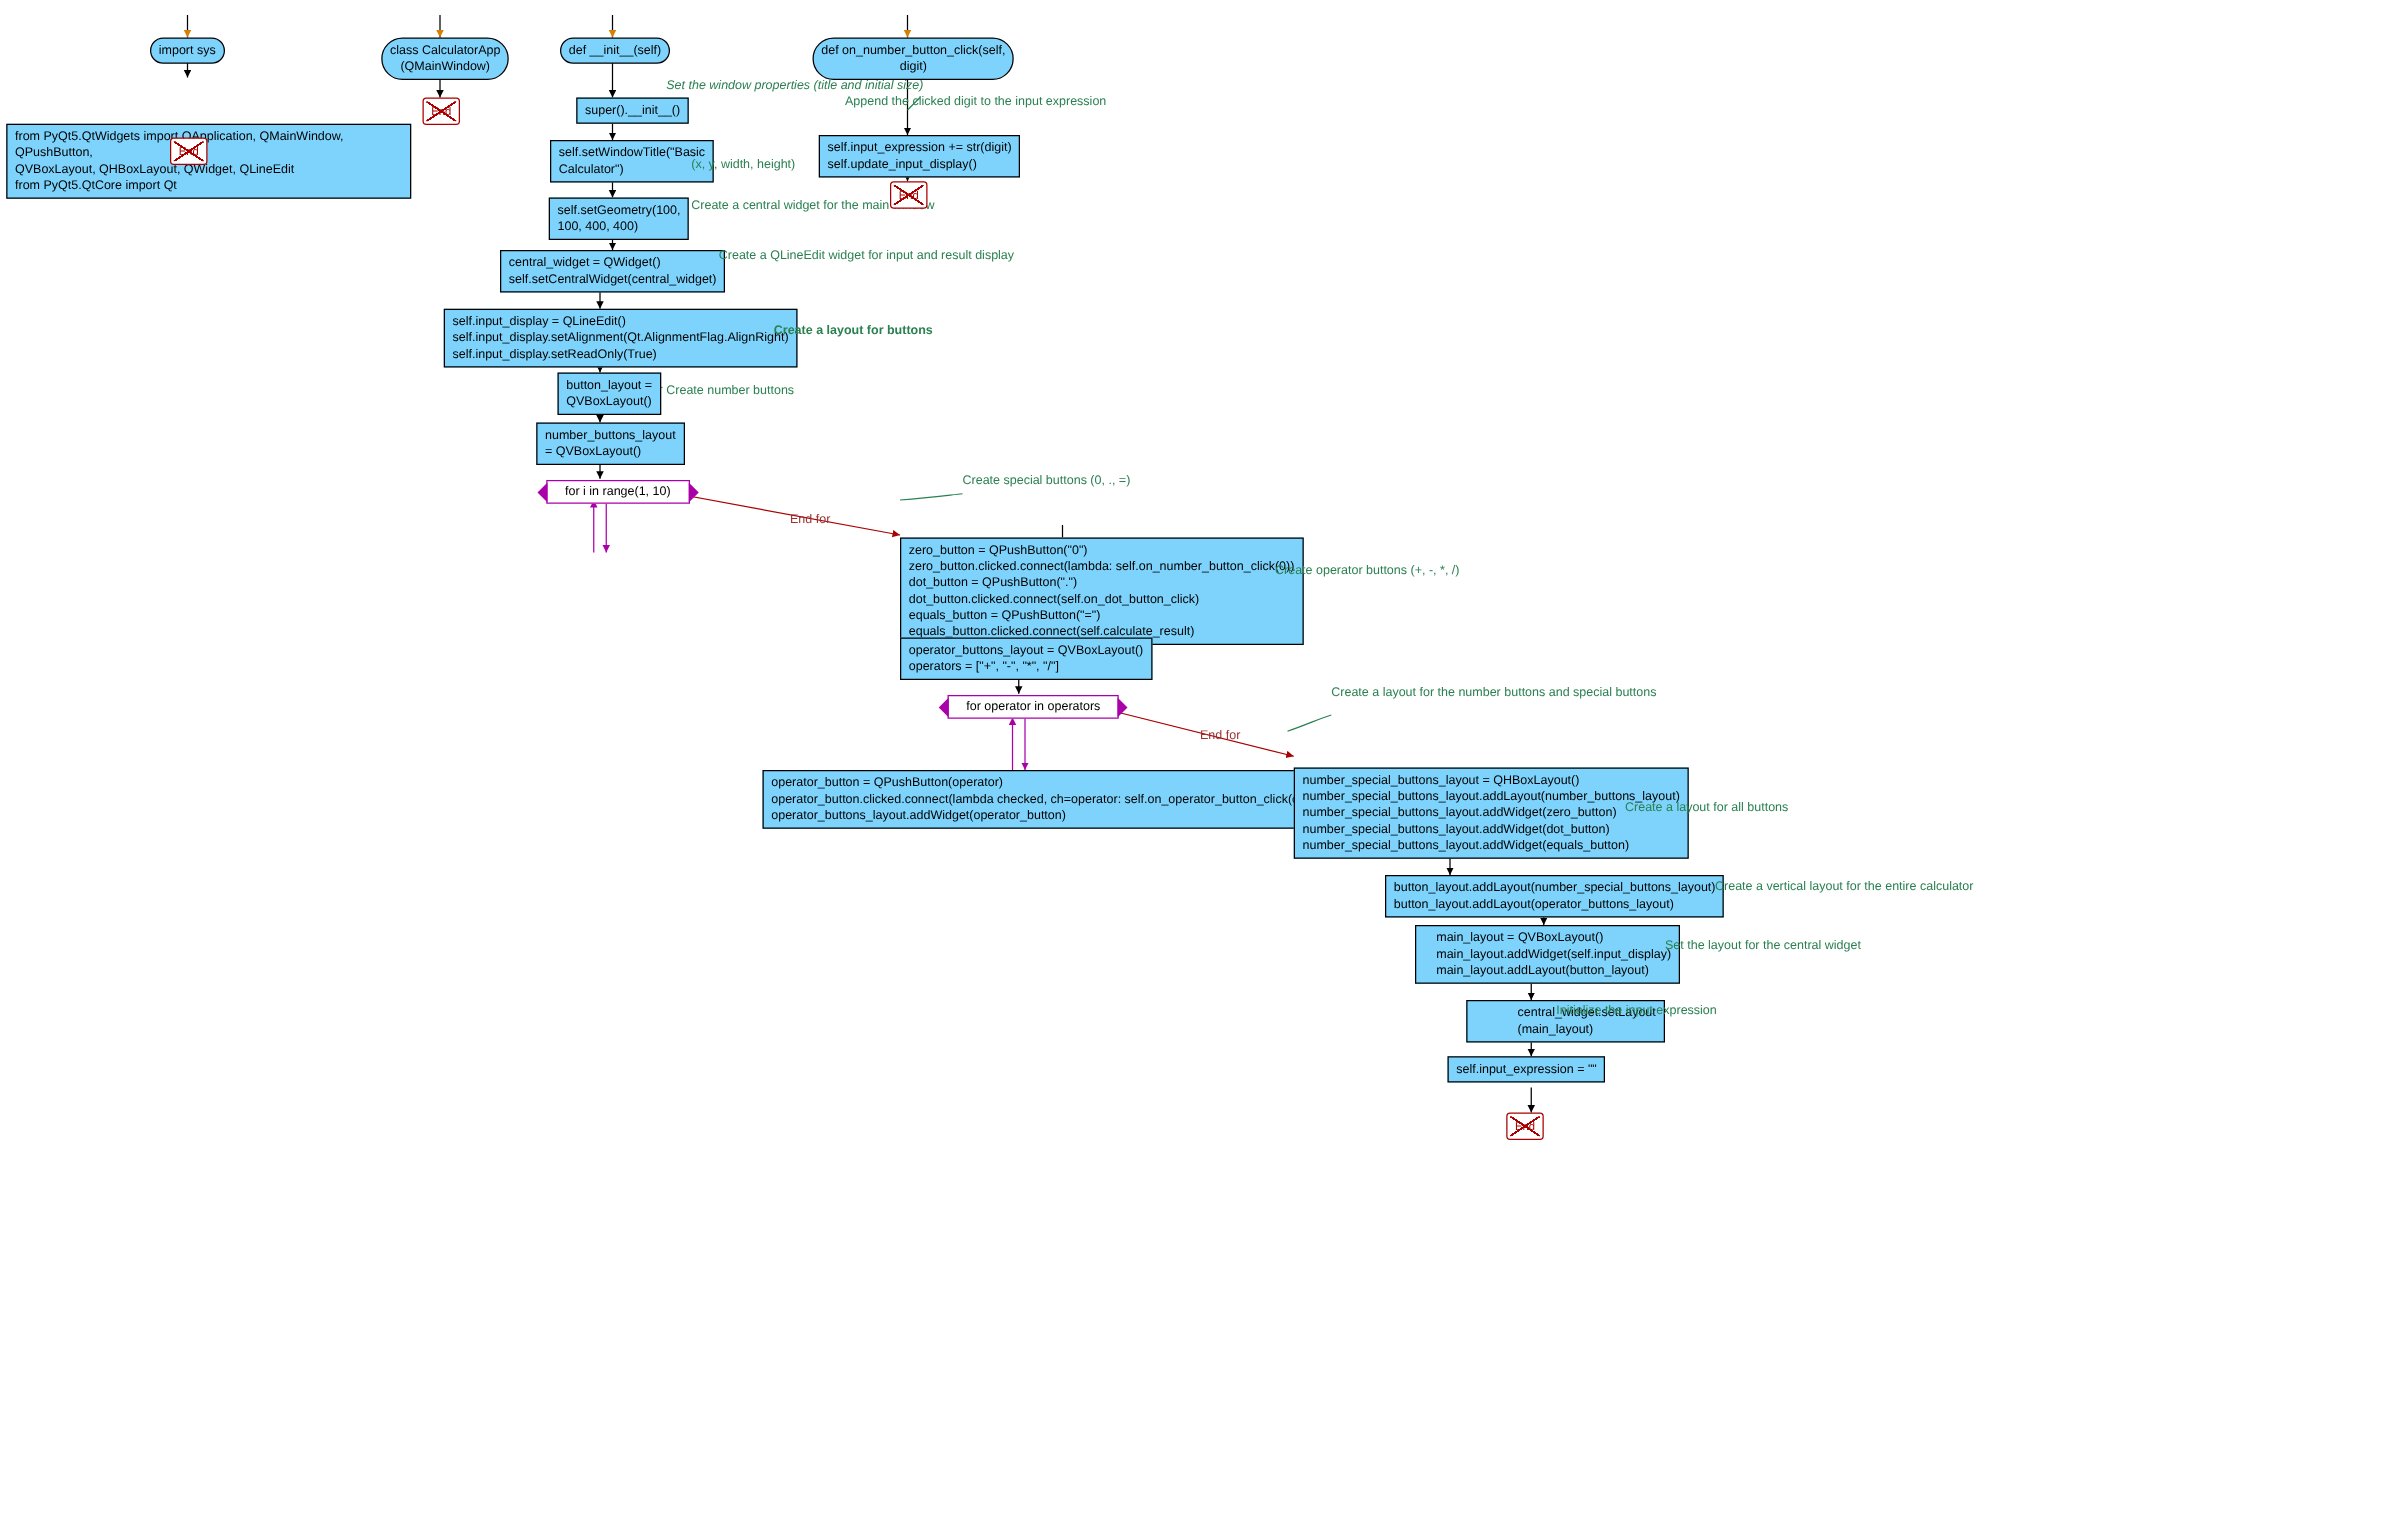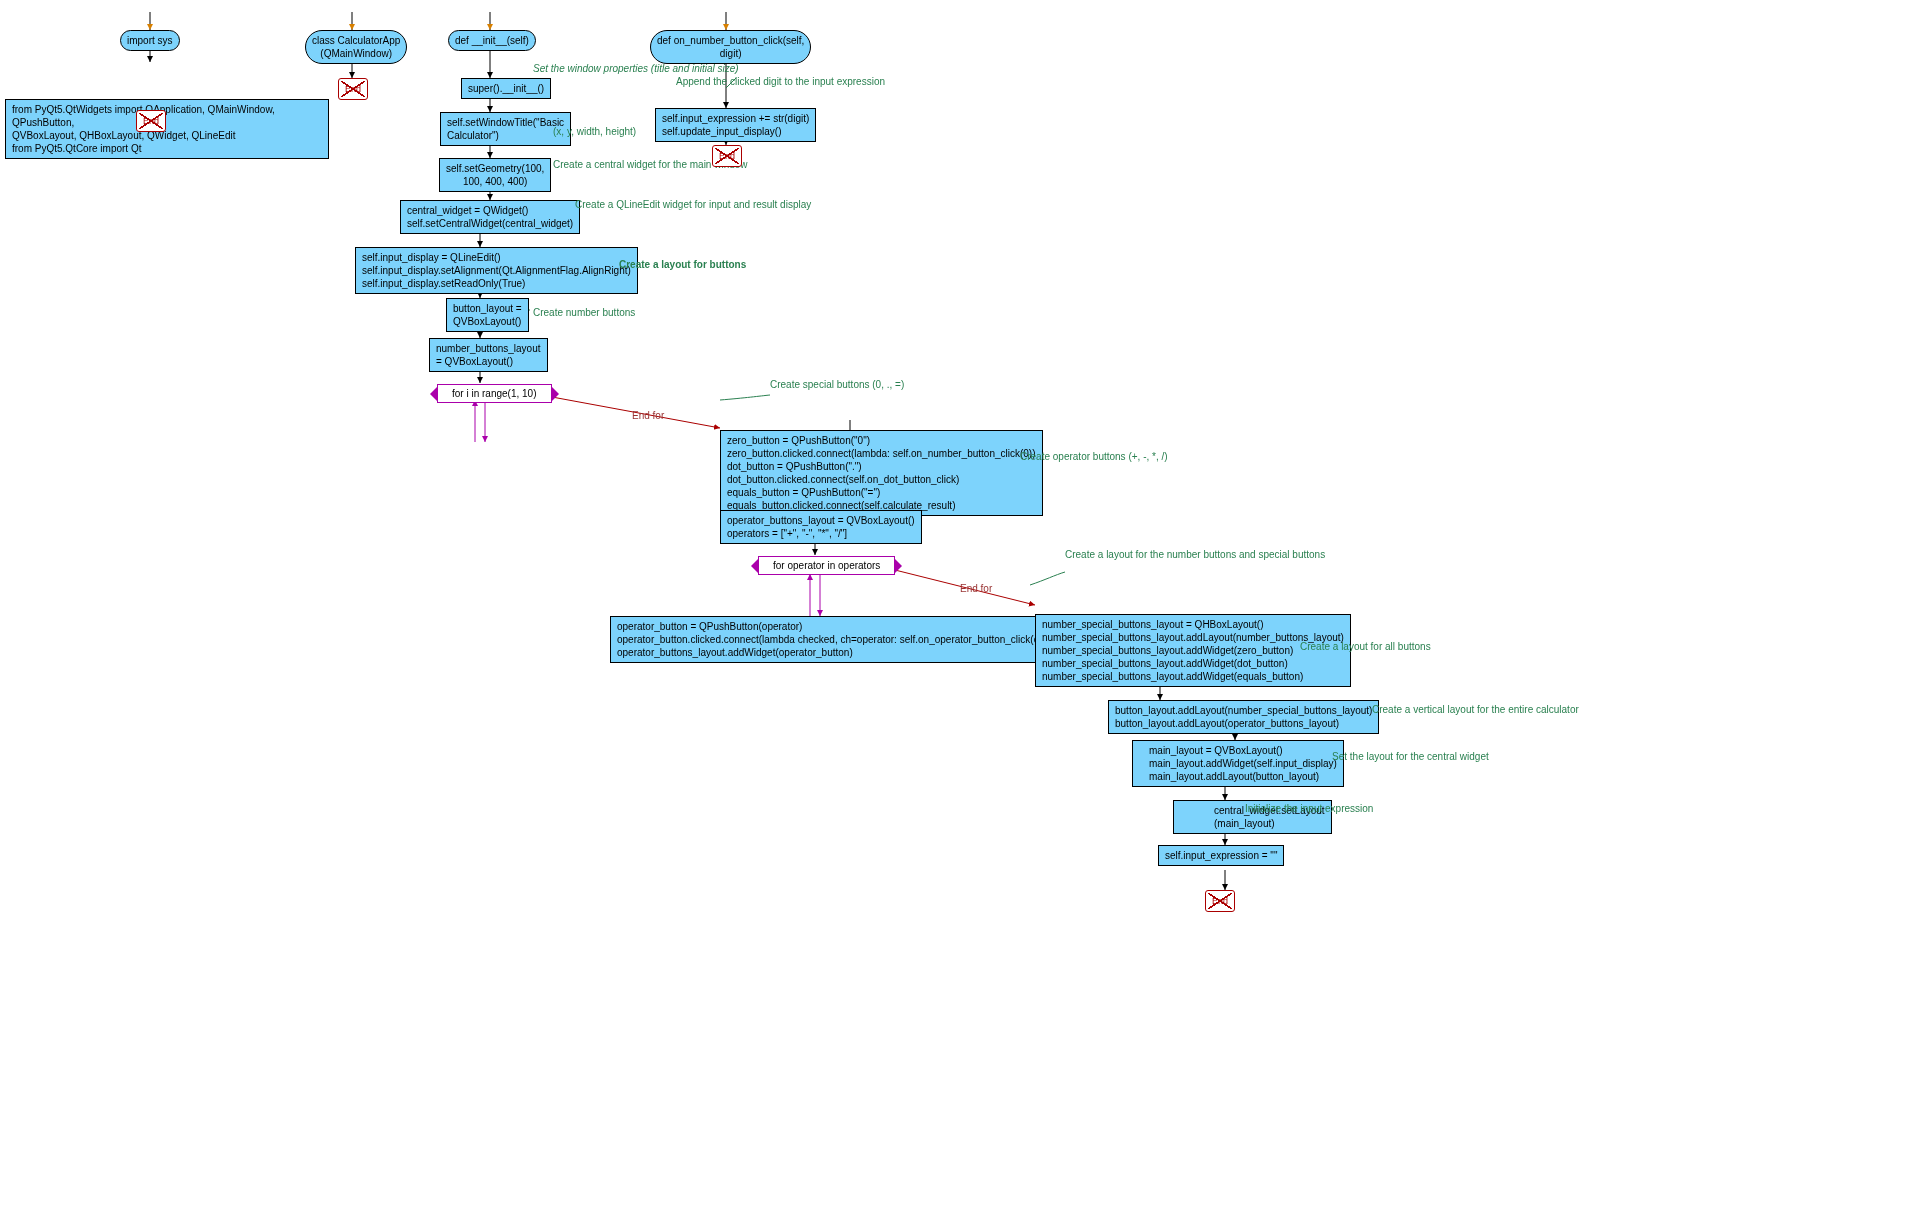--- a/index.html
+++ b/index.html
@@ -186,21 +186,21 @@
 (QMainWindow)</span></div>
 <div class="end-node" style="left:338px;top:78px;"><span>End</span></div>
 
 <div class="node terminal" style="left:448px;top:30px;"><span>def __init__(self)</span></div>
 <div class="node" style="left:461px;top:78px;"><span>super().__init__()</span></div>
 <div class="comment" style="left:533px;top:62px;font-style:italic;"><span>Set the window properties
 (title and initial size)</span></div>
 <div class="node" style="left:440px;top:112px;"><span>self.setWindowTitle("Basic
 Calculator")</span></div>
 <div class="comment" style="left:553px;top:125px;"><span>(x, y, width, height)</span></div>
-<div class="node" style="left:439px;top:158px;text-align:center;"><span>self.setGeometry(100,
+<div class="node" style="left:439px;top:158px;"><span>self.setGeometry(100,
 100, 400, 400)</span></div>
 <div class="comment" style="left:553px;top:158px;"><span>Create a central widget
 for the main window</span></div>
 <div class="node" style="left:400px;top:200px;"><span>central_widget = QWidget()
 self.setCentralWidget(central_widget)</span></div>
 <div class="comment" style="left:575px;top:198px;"><span>Create a QLineEdit widget
 for input and result
 display</span></div>
 <div class="node" style="left:355px;top:247px;"><span>self.input_display = QLineEdit()
 self.input_display.setAlignment(Qt.AlignmentFlag.AlignRight)

